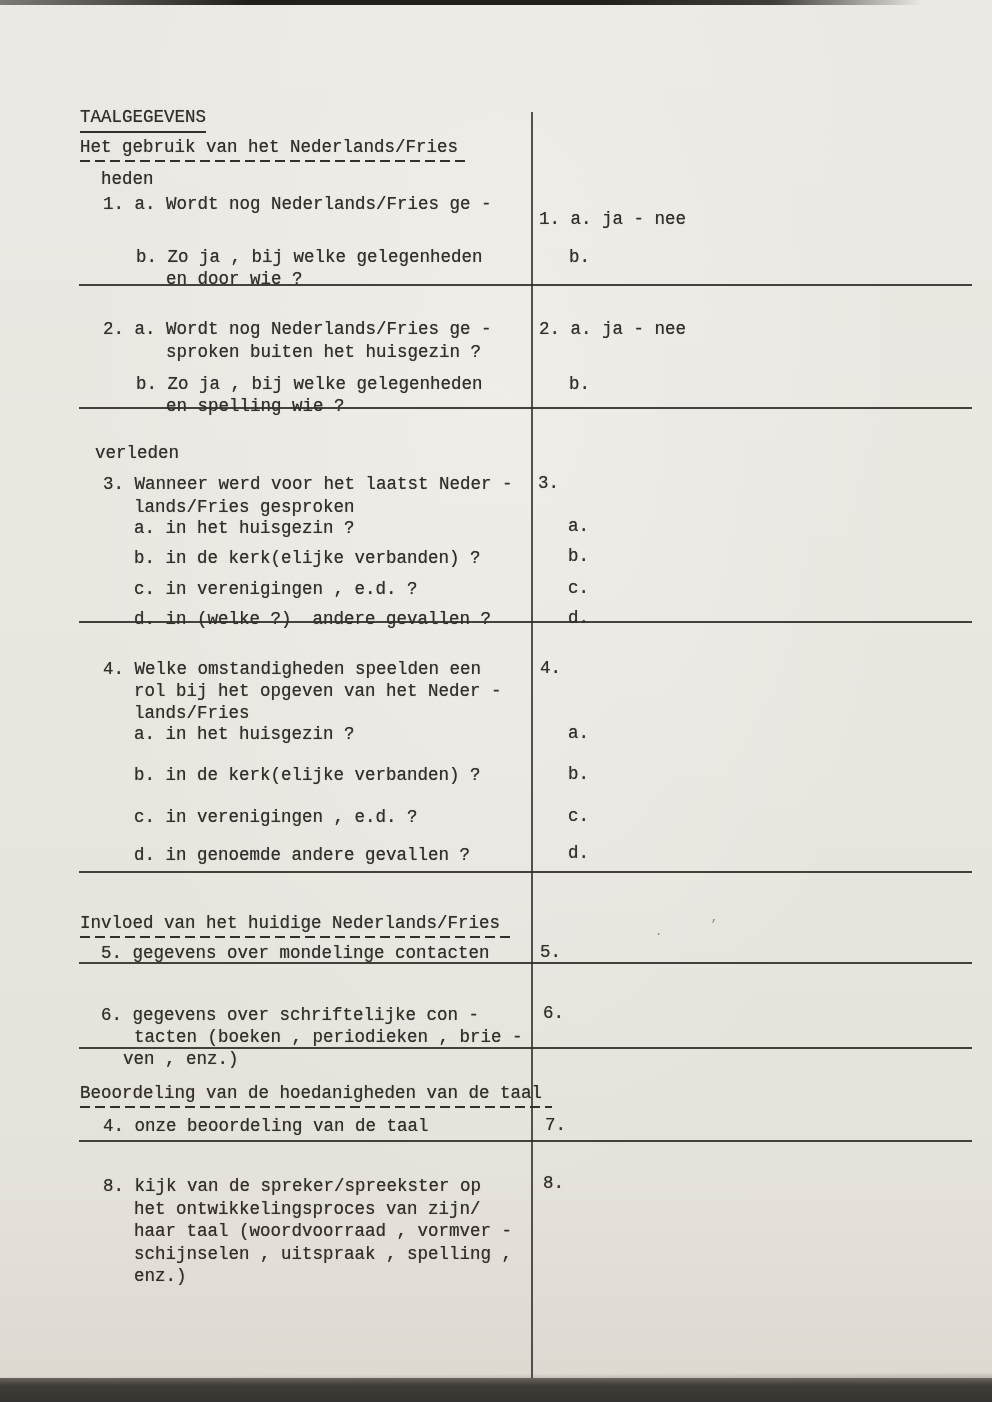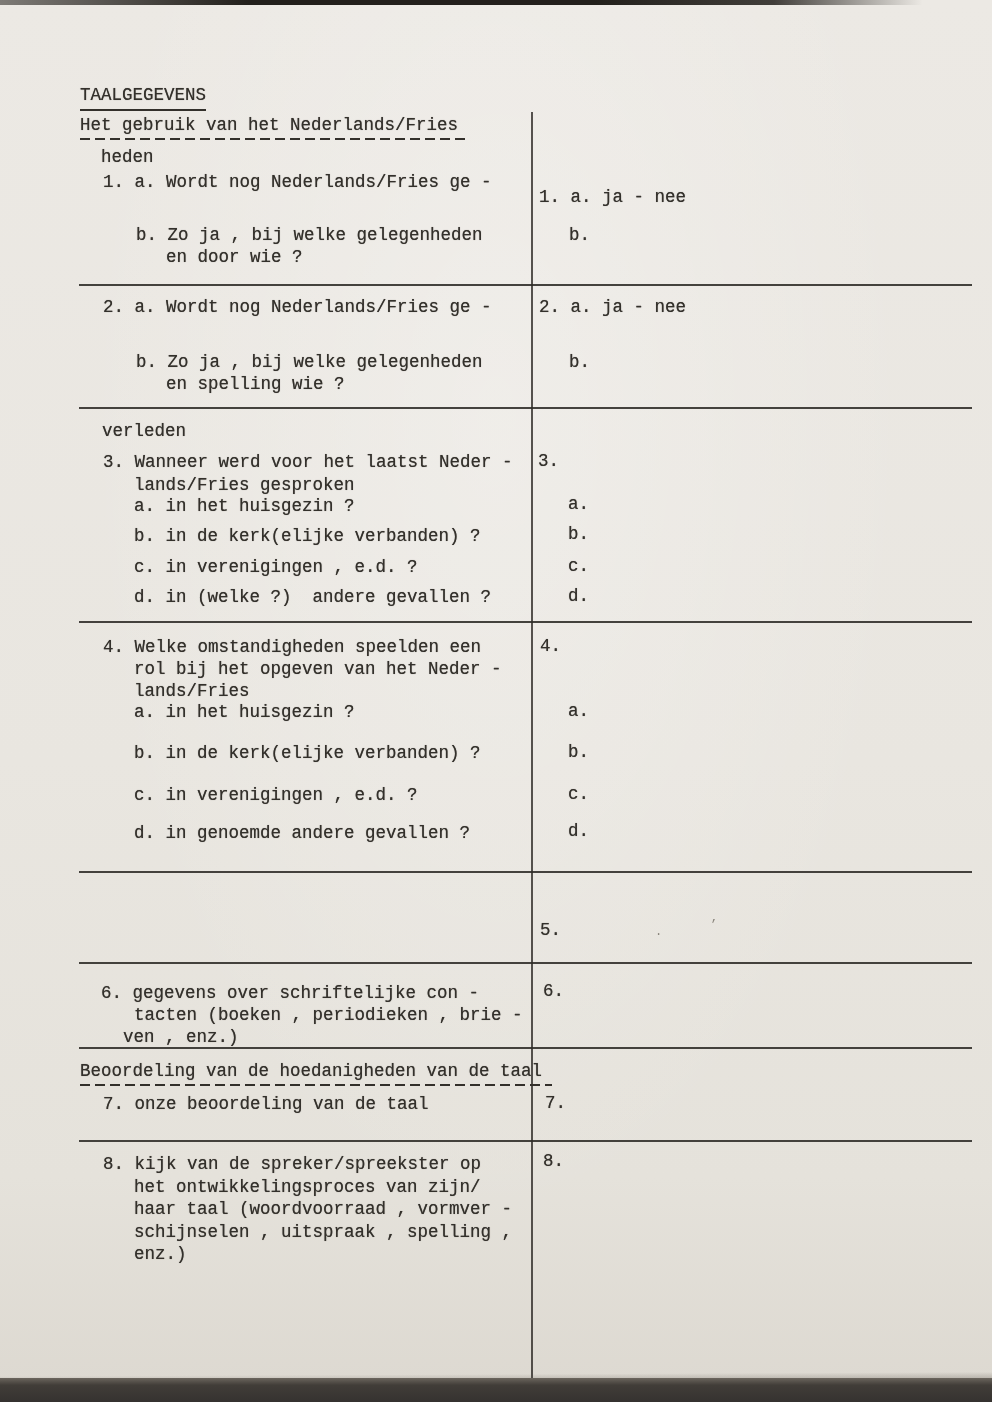--- a/index.html
+++ b/index.html
@@ -29,20 +29,21 @@
     background:linear-gradient(180deg,rgba(0,0,0,0) 0%,rgba(90,84,76,.35) 100%);
     transform:rotate(-0.25deg);
   }
   .t{
     position:absolute;
     white-space:pre;
     font-size:17.5px;
     line-height:22.4px;
     color:#33302b;
     text-shadow:0 0 .7px rgba(51,48,43,.75);
+    margin-top:22px;
   }
   .u-solid{
     padding-bottom:3px;
     border-bottom:2.5px solid #33302b;
   }
   .u-dash{
     padding-bottom:4px;padding-right:10px;
     background-image:repeating-linear-gradient(90deg,#33302b 0 10px,rgba(0,0,0,0) 10px 15px);
     background-repeat:no-repeat;
     background-position:0 100%;
@@ -81,26 +82,27 @@
   <span class="t u-dash" style="left:80px;top:114px">Het gebruik van het Nederlands/Fries</span>
   <span class="t" style="left:101px;top:146px">heden</span>
 
   <span class="t" style="left:103px;top:171px">1. a. Wordt nog Nederlands/Fries ge -</span>
   <span class="t" style="left:136px;top:224px">b. Zo ja , bij welke gelegenheden</span>
   <span class="t" style="left:166px;top:246px">en door wie ?</span>
   <span class="t" style="left:539px;top:186px">1. a. ja - nee</span>
   <span class="t" style="left:569px;top:224px">b.</span>
 
   <span class="t" style="left:103px;top:296px">2. a. Wordt nog Nederlands/Fries ge -</span>
+  <span class="t" style="left:166px;top:319px">sproken buiten het huisgezin ?</span>
   <span class="t" style="left:136px;top:351px">b. Zo ja , bij welke gelegenheden</span>
   <span class="t" style="left:166px;top:373px">en spelling wie ?</span>
   <span class="t" style="left:539px;top:296px">2. a. ja - nee</span>
   <span class="t" style="left:569px;top:351px">b.</span>
 
-  <span class="t" style="left:102px;top:420px">verleden</span>
+  <span class="t" style="left:95px;top:420px">verleden</span>
   <span class="t" style="left:103px;top:451px">3. Wanneer werd voor het laatst Neder -</span>
   <span class="t" style="left:134px;top:474px">lands/Fries gesproken</span>
   <span class="t" style="left:134px;top:495px">a. in het huisgezin ?</span>
   <span class="t" style="left:134px;top:525px">b. in de kerk(elijke verbanden) ?</span>
   <span class="t" style="left:134px;top:556px">c. in verenigingen , e.d. ?</span>
   <span class="t" style="left:134px;top:586px">d. in (welke ?)  andere gevallen ?</span>
   <span class="t" style="left:538px;top:450px">3.</span>
   <span class="t" style="left:568px;top:493px">a.</span>
   <span class="t" style="left:568px;top:523px">b.</span>
   <span class="t" style="left:568px;top:555px">c.</span>
@@ -112,31 +114,33 @@
   <span class="t" style="left:134px;top:701px">a. in het huisgezin ?</span>
   <span class="t" style="left:134px;top:742px">b. in de kerk(elijke verbanden) ?</span>
   <span class="t" style="left:134px;top:784px">c. in verenigingen , e.d. ?</span>
   <span class="t" style="left:134px;top:822px">d. in genoemde andere gevallen ?</span>
   <span class="t" style="left:540px;top:635px">4.</span>
   <span class="t" style="left:568px;top:700px">a.</span>
   <span class="t" style="left:568px;top:741px">b.</span>
   <span class="t" style="left:568px;top:783px">c.</span>
   <span class="t" style="left:568px;top:820px">d.</span>
 
+  <span class="t u-dash" style="left:80px;top:890px">Invloed van het huidige Nederlands/Fries</span>
+  <span class="t" style="left:101px;top:920px">5. gegevens over mondelinge contacten</span>
   <span class="t" style="left:540px;top:919px">5.</span>
   <span class="speck" style="left:655px;top:925px">.</span>
   <span class="speck" style="left:710px;top:918px">’</span>
 
   <span class="t" style="left:101px;top:982px">6. gegevens over schriftelijke con -</span>
   <span class="t" style="left:134px;top:1004px">tacten (boeken , periodieken , brie -</span>
   <span class="t" style="left:123px;top:1026px">ven , enz.)</span>
   <span class="t" style="left:543px;top:980px">6.</span>
 
   <span class="t u-dash" style="left:80px;top:1060px">Beoordeling van de hoedanigheden van de taal</span>
-  <span class="t" style="left:103px;top:1093px">7. onze beoordeling van de taal</span>
+  <span class="t" style="left:103px;top:1093px">4. onze beoordeling van de taal</span>
   <span class="t" style="left:545px;top:1092px">7.</span>
 
   <span class="t" style="left:103px;top:1153px">8. kijk van de spreker/spreekster op</span>
   <span class="t" style="left:134px;top:1198px">haar taal (woordvoorraad , vormver -</span>
   <span class="t" style="left:134px;top:1176px">het ontwikkelingsproces van zijn/</span>
   <span class="t" style="left:134px;top:1221px">schijnselen , uitspraak , spelling ,</span>
   <span class="t" style="left:134px;top:1243px">enz.)</span>
   <span class="t" style="left:543px;top:1150px">8.</span>
 
   <div class="paper-edge"></div>

